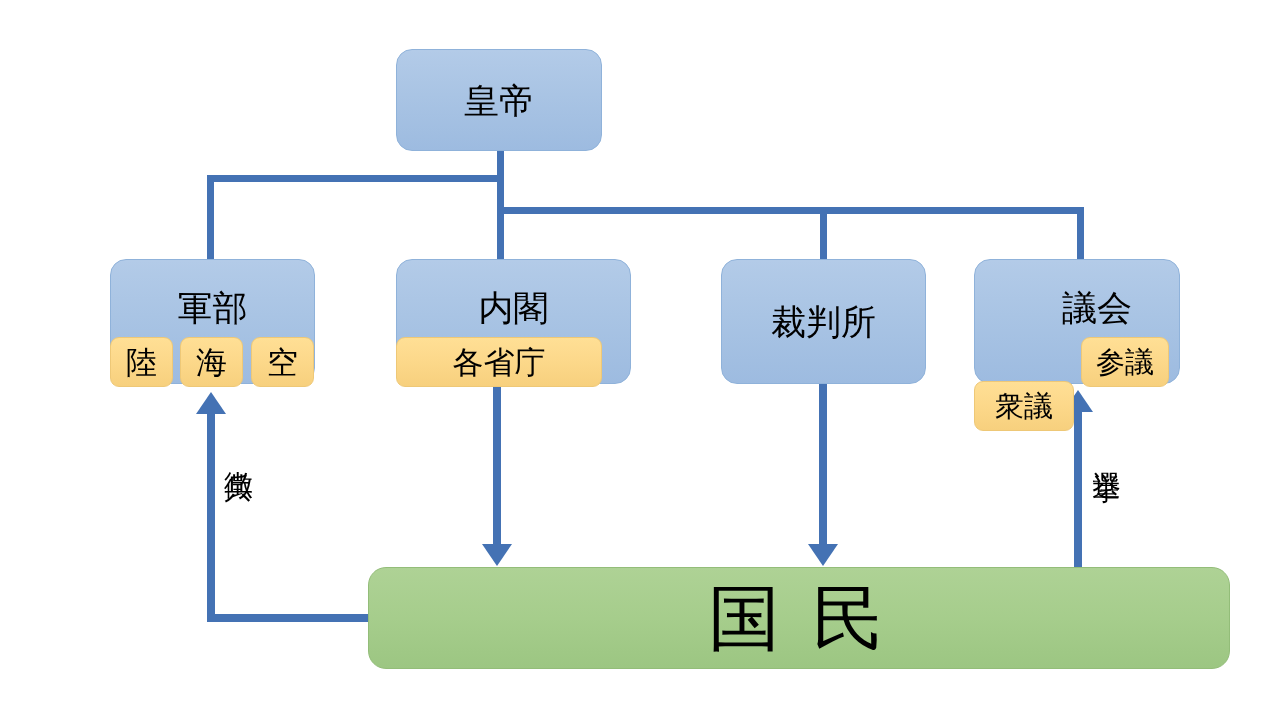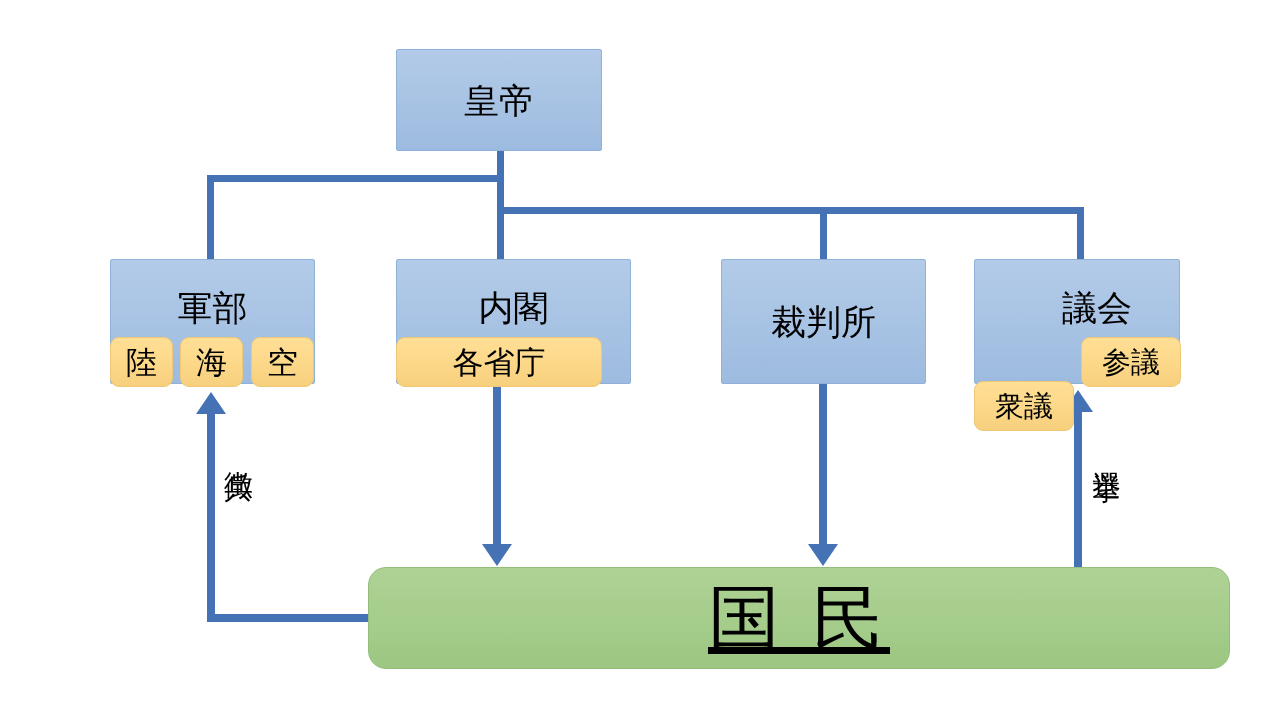--- a/index.html
+++ b/index.html
@@ -15,21 +15,21 @@
     width: 1280px;
     height: 720px;
     background: #ffffff;
     overflow: hidden;
   }
 
   
   .node {
     position: absolute;
     box-sizing: border-box;
-    border-radius: 2px;
+    border-radius: 16px;
     display: flex;
     align-items: center;
     justify-content: center;
     color: #000000;
     z-index: 5;
   }
   .node-blue {
     background: linear-gradient(180deg, #b3cbe8 0%, #a9c4e4 45%, #9dbbe0 100%);
     border: 1px solid #8fb2da;
   }
@@ -150,21 +150,21 @@
   <div class="node node-yellow" style="left:396px; top:337px; width:206px; height:50px;">
     <span class="node-label" style="font-size:31px;">各省庁</span>
   </div>
 
   <div class="node node-blue" style="left:974px; top:259px; width:206px; height:125px;">
     <span class="node-label title-top" style="top:30px; font-size:35px;margin-left:40px;">議会</span>
   </div>
   <div class="node node-yellow" style="left:974px; top:337px; width:100px; height:50px;margin-top:44px;">
     <span class="node-label" style="font-size:29px;">衆議</span>
   </div>
-  <div class="node node-yellow" style="left:1081px; top:337px; width:100px; height:50px;">
+  <div class="node node-yellow" style="left:1081px; top:337px; width:88px; height:50px;">
     <span class="node-label" style="font-size:29px;">参議</span>
   </div>
 
-  <div class="node node-green" style="left:368px; top:567px; width:862px; height:102px; border-radius:18px;text-decoration:underline;">
+  <div class="node node-green" style="left:368px; top:567px; width:862px; height:102px; border-radius:18px;">
     <span class="node-label" style="font-size:72px; letter-spacing:6px;">国 民</span>
   </div>
 
 </div>
 
 </body></html>

